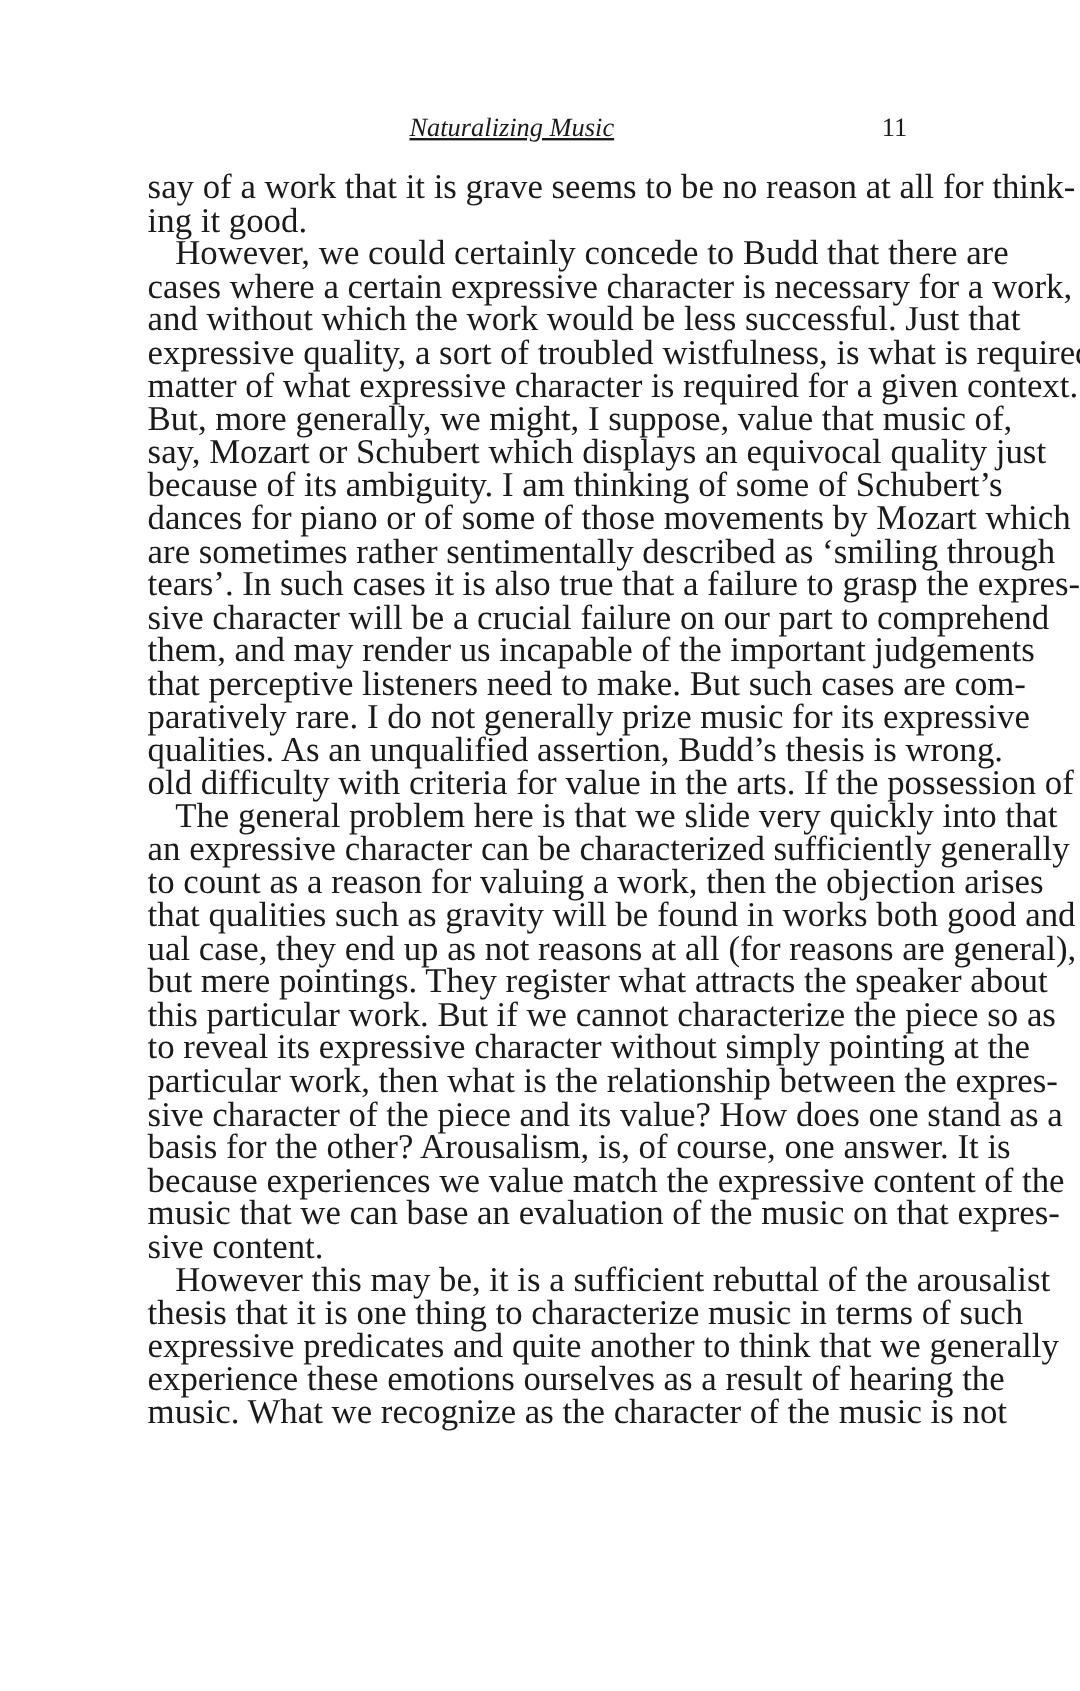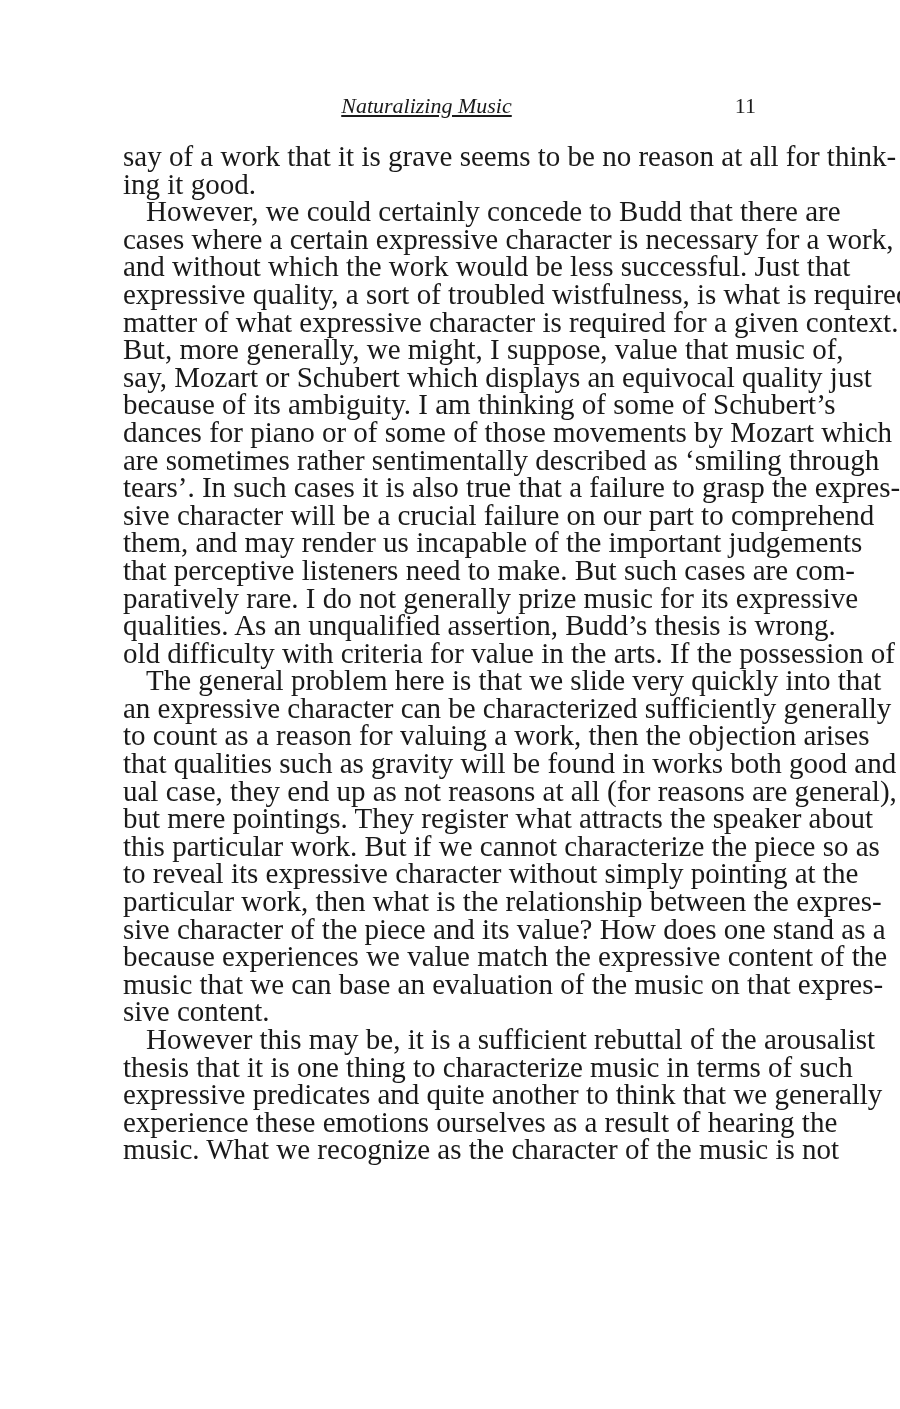--- a/index.html
+++ b/index.html
@@ -51,20 +51,21 @@
     <span class="line indent">The general problem here is that we slide very quickly into that</span>
     <span class="line">an expressive character can be characterized sufficiently generally</span>
     <span class="line">to count as a reason for valuing a work, then the objection arises</span>
     <span class="line">that qualities such as gravity will be found in works both good and</span>
     <span class="line">ual case, they end up as not reasons at all (for reasons are general),</span>
     <span class="line">but mere pointings. They register what attracts the speaker about</span>
     <span class="line">this particular work. But if we cannot characterize the piece so as</span>
     <span class="line">to reveal its expressive character without simply pointing at the</span>
     <span class="line">particular work, then what is the relationship between the expres-</span>
     <span class="line">sive character of the piece and its value? How does one stand as a</span>
+    <span class="line">basis for the other? Arousalism, is, of course, one answer. It is</span>
     <span class="line">because experiences we value match the expressive content of the</span>
     <span class="line">music that we can base an evaluation of the music on that expres-</span>
     <span class="line last">sive content.</span>
   </div>
   <div>
     <span class="line indent">However this may be, it is a sufficient rebuttal of the arousalist</span>
     <span class="line">thesis that it is one thing to characterize music in terms of such</span>
     <span class="line">expressive predicates and quite another to think that we generally</span>
     <span class="line">experience these emotions ourselves as a result of hearing the</span>
     <span class="line">music. What we recognize as the character of the music is not</span>

